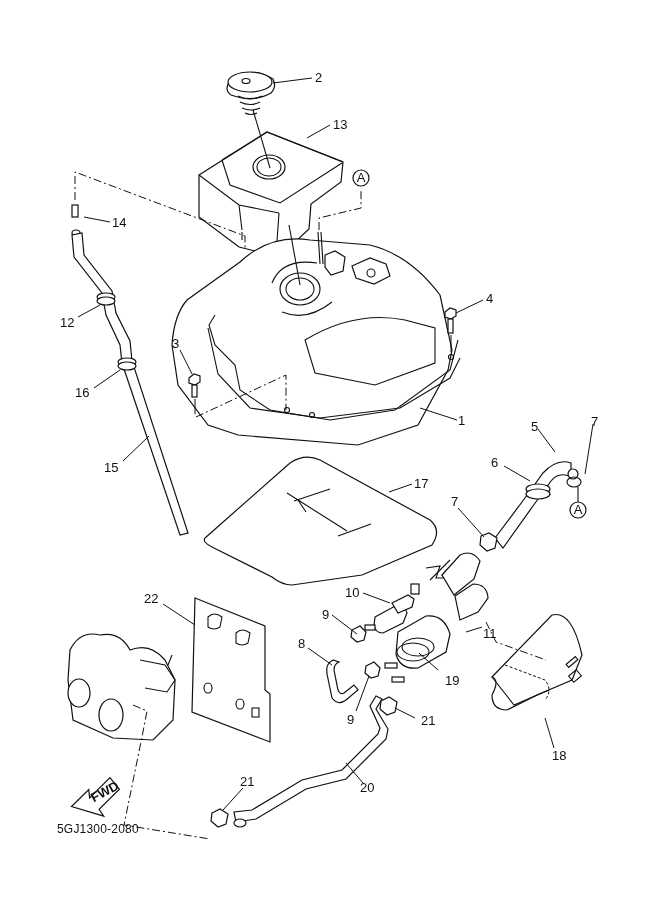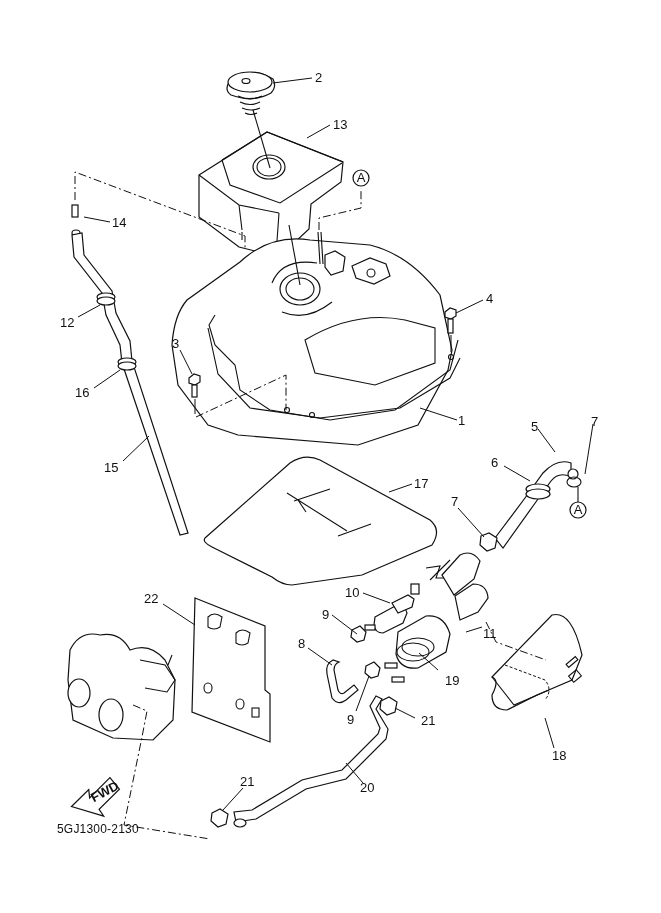--- a/index.html
+++ b/index.html
@@ -217,13 +217,13 @@
     <text x="483" y="638">11</text>
     <text x="445" y="685">19</text>
     <text x="421" y="725">21</text>
     <text x="552" y="760">18</text>
     <text x="360" y="792">20</text>
     <text x="240" y="786">21</text>
   </g>
 </svg>
 </div>
 
-<div id="code">5GJ1300-2130</div>
+<div id="code">5GJ1300-2080</div>
 
 </body></html>

